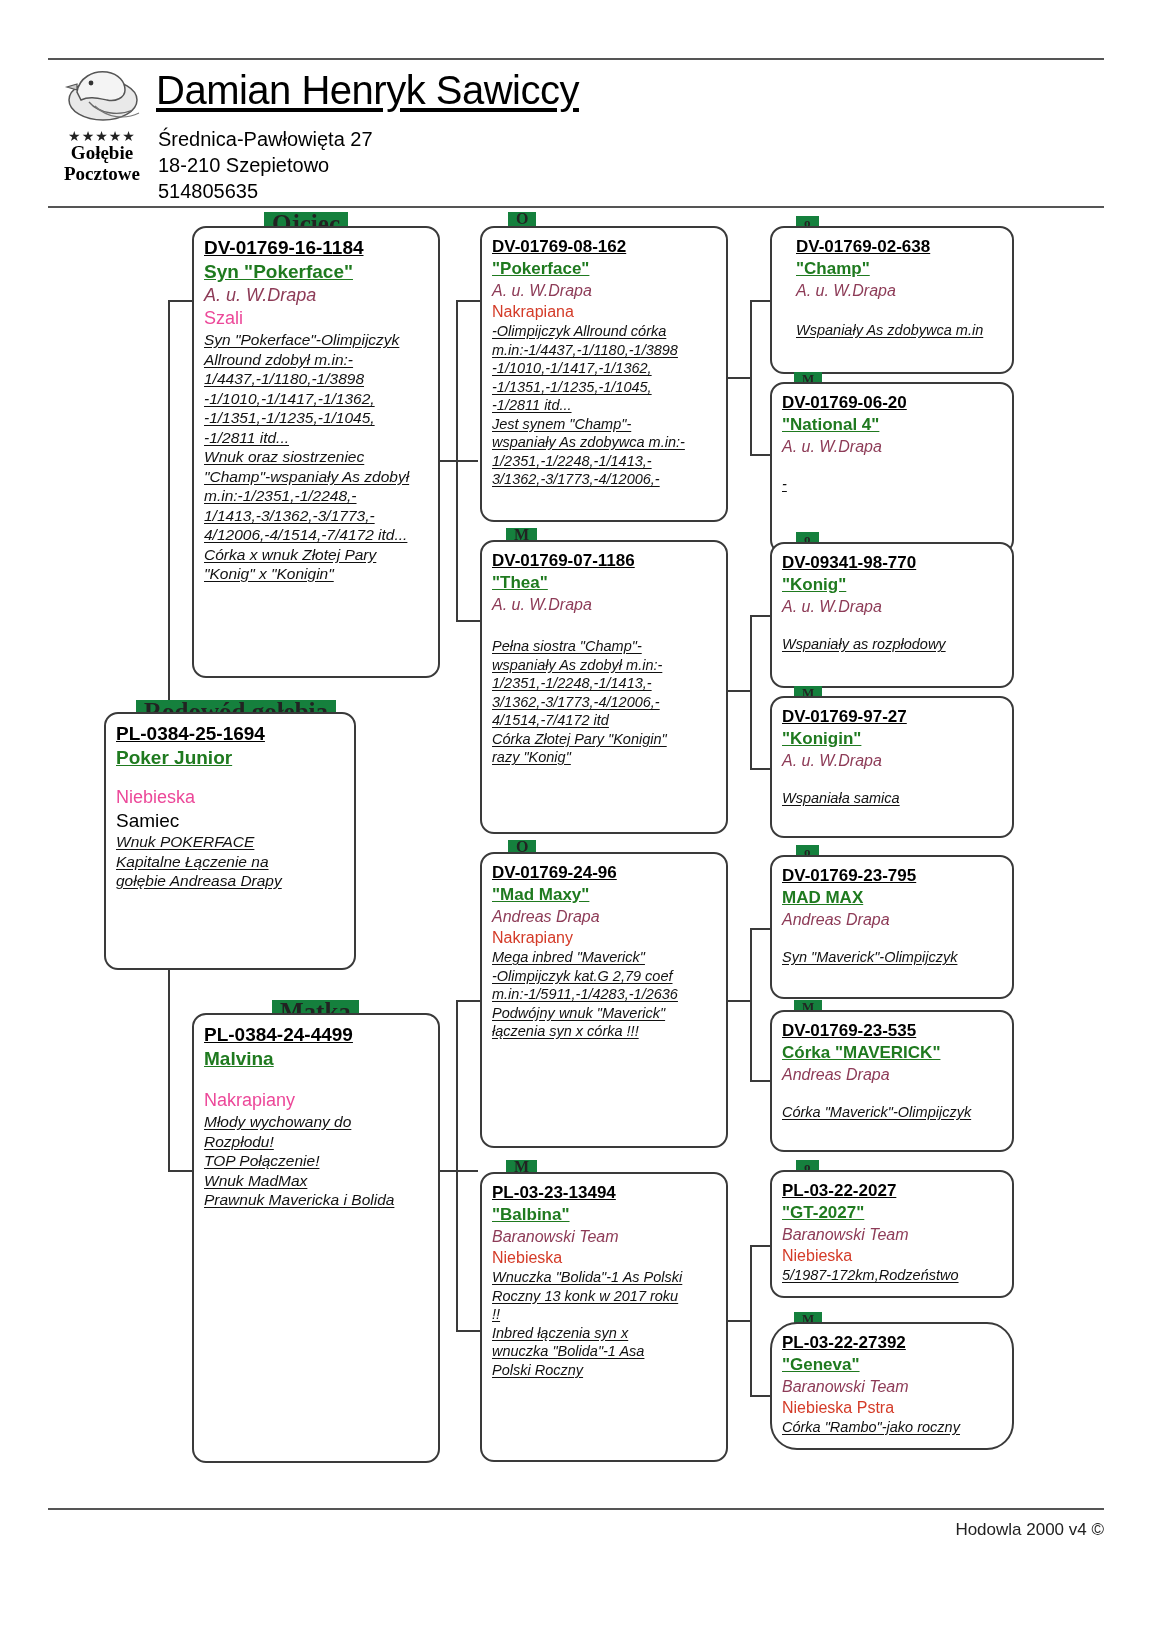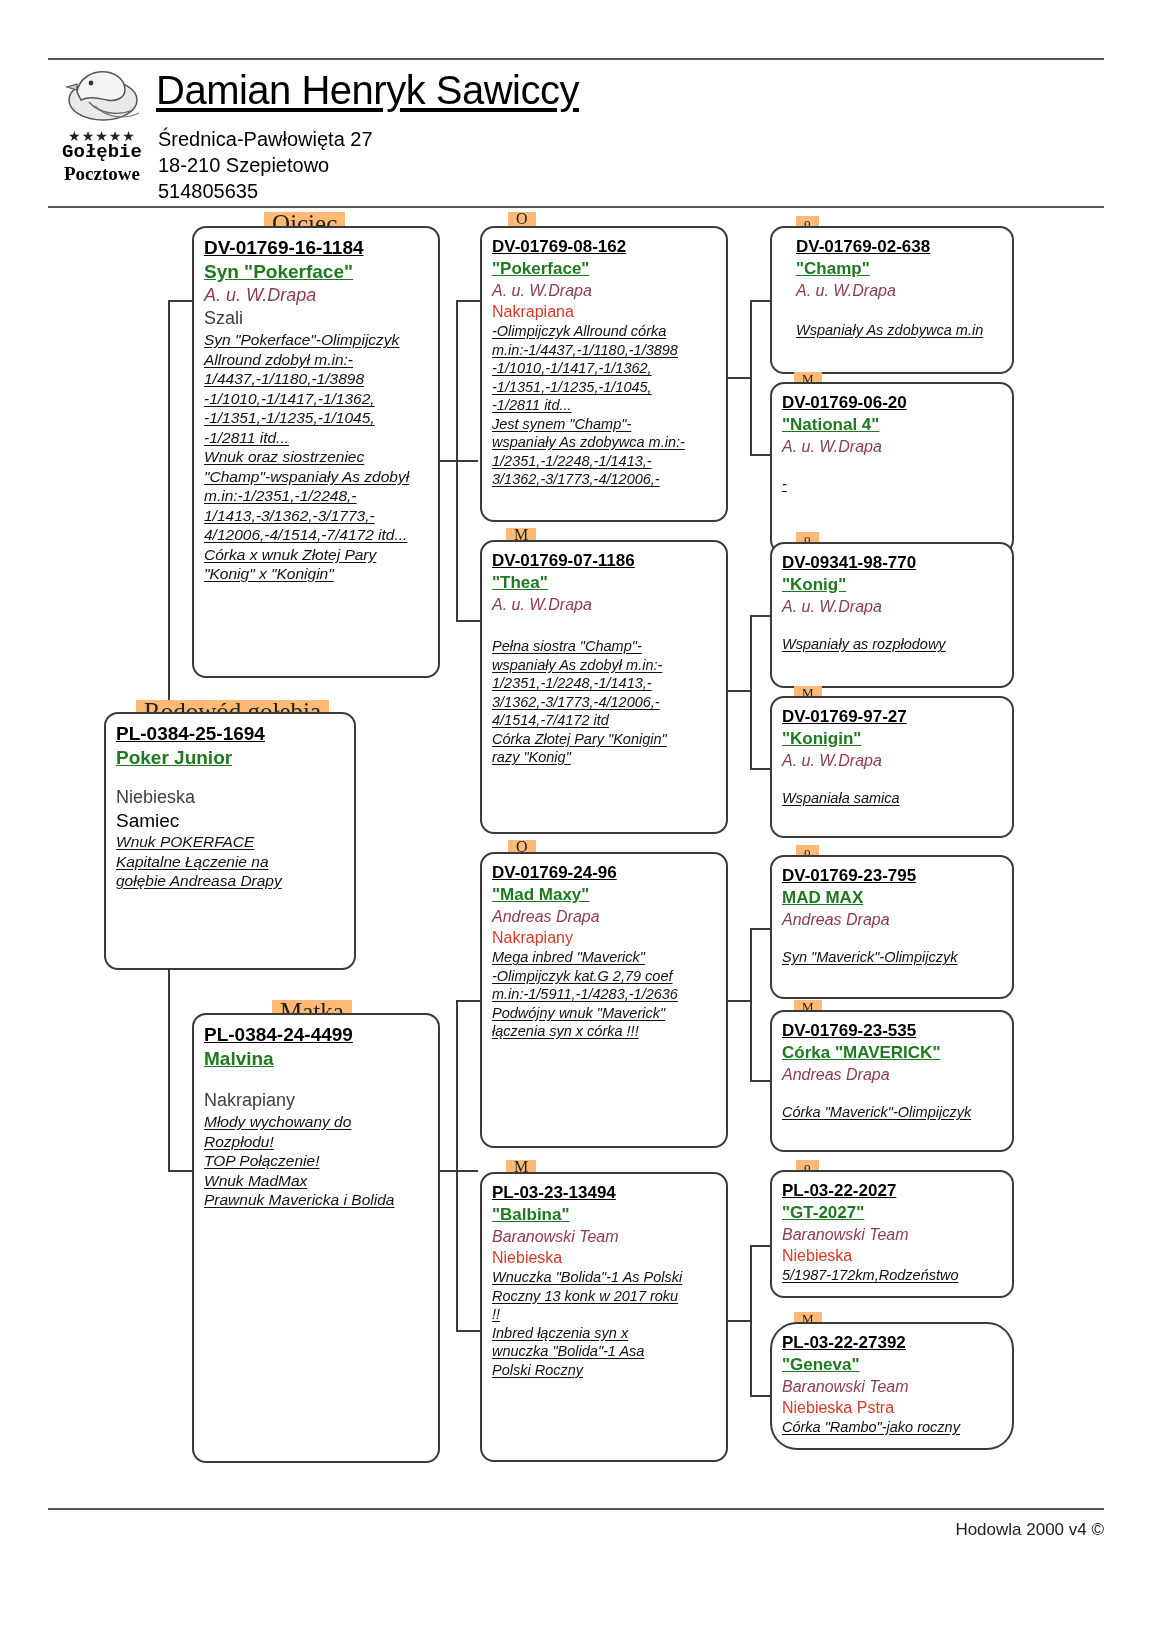--- a/index.html
+++ b/index.html
@@ -15,21 +15,21 @@
 
   .rule { position:absolute; left:48px; width:1056px; height:2px; background:#555; }
   .rule.top { top:58px; }
   .rule.mid { top:206px; }
   .rule.bottom { top:1508px; }
 
   
   .logo { position:absolute; left:52px; top:66px; width:100px; height:130px; text-align:center; }
   .logo svg { display:block; margin:0 auto; }
   .logo .stars { font-size:14px; letter-spacing:1px; color:#222; line-height:12px; margin-top:2px; }
-  .logo .l1 { font-family:Liberation Mono, monospace; font-weight:bold; font-size:19px; line-height:21px; }
+  .logo .l1 { font-family:Liberation Serif, serif; font-weight:bold; font-size:19px; line-height:21px; }
   .logo .l2 { font-family:"Liberation Serif", serif; font-weight:bold; font-size:19px; line-height:21px; }
 
   .hdr-title {
     position:absolute; left:156px; top:68px;
     font-size:40px; font-weight:normal; letter-spacing:-0.5px;
     text-decoration:underline; text-underline-offset:4px;
   }
   .hdr-line { position:absolute; left:158px; font-size:20px; line-height:26px; }
   .hdr-l1 { top:126px; }
   .hdr-l2 { top:152px; }
@@ -39,39 +39,39 @@
   .box {
     position:absolute;
     border:2px solid #3a3a3a;
     border-radius:14px;
     background:#fff;
     padding:8px 10px 6px 10px;
     overflow:hidden;
   }
   .legend {
     position:absolute;
-    background:#fdba74;
+    background:#15803d;
     padding:0 8px;
     font-family:"Liberation Serif", serif;
-    font-weight:normal;
+    font-weight:bold;
     color:#222;
     line-height:14px;
     white-space:nowrap;
   }
   .legend.big { font-size:25px; line-height:24px; }
   .legend.mid { font-size:16px; }
   .legend.small { font-size:13px; }
 
   .ring { font-weight:bold; font-size:19px; text-decoration:underline; line-height:24px; color:#000; white-space:nowrap; }
   .ring.sm { font-size:17px; line-height:22px; }
   .name { font-weight:bold; font-size:19px; color:#1f7a1f; text-decoration:underline; line-height:24px; }
   .name.sm { font-size:17px; line-height:22px; }
   .breeder { font-style:italic; font-size:18px; color:#8d3b57; line-height:23px; }
   .breeder.sm { font-style:italic; font-size:16px; color:#8d3b57; line-height:21px; }
-  .color { font-size:18px; color:#404040; line-height:23px; }
+  .color { font-size:18px; color:#ec4899; line-height:23px; }
   .color.sm { font-size:16px; color:#d43b28; line-height:21px; }
   .plain { font-size:19px; color:#000; line-height:23px; }
   .notes { font-style:italic; font-size:15.5px; line-height:19.5px; color:#111; }
   .notes div { text-decoration:underline; text-underline-offset:2px; }
   .notes.tiny { font-size:14.5px; line-height:18.5px; }
 
   
   .ln { position:absolute; background:#3a3a3a; }
   .lnh { height:2px; }
   .lnv { width:2px; }

